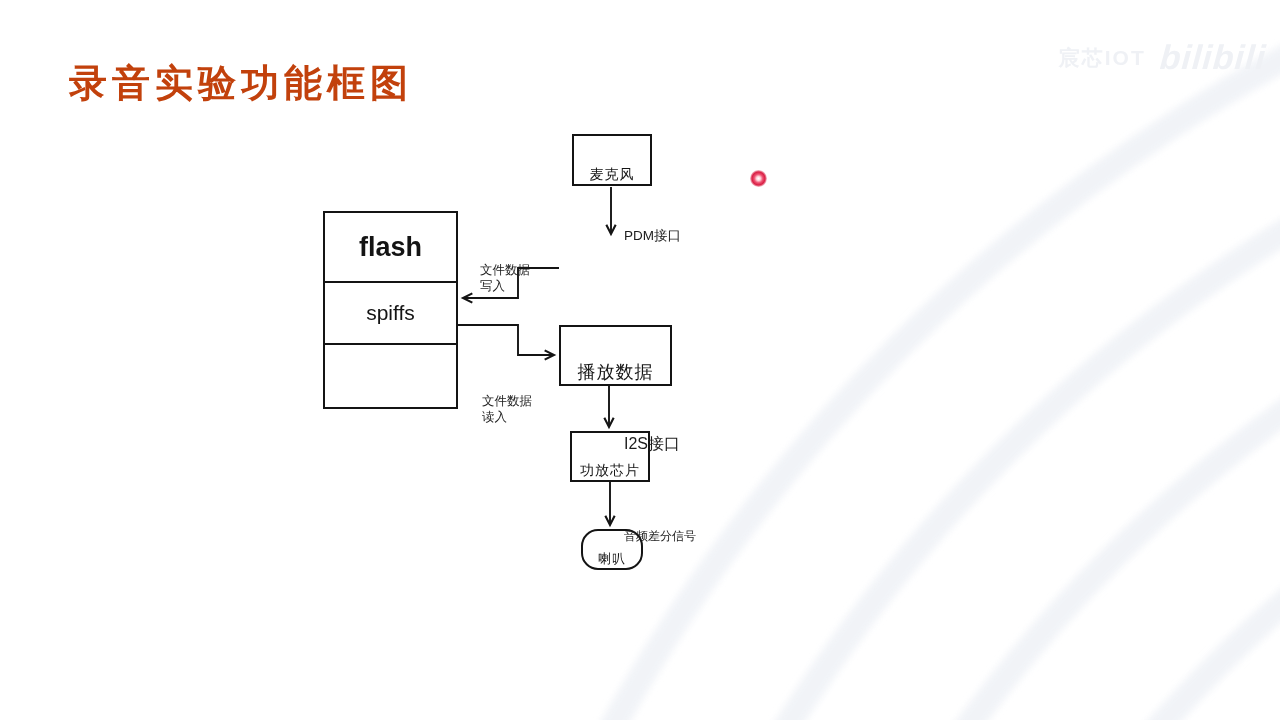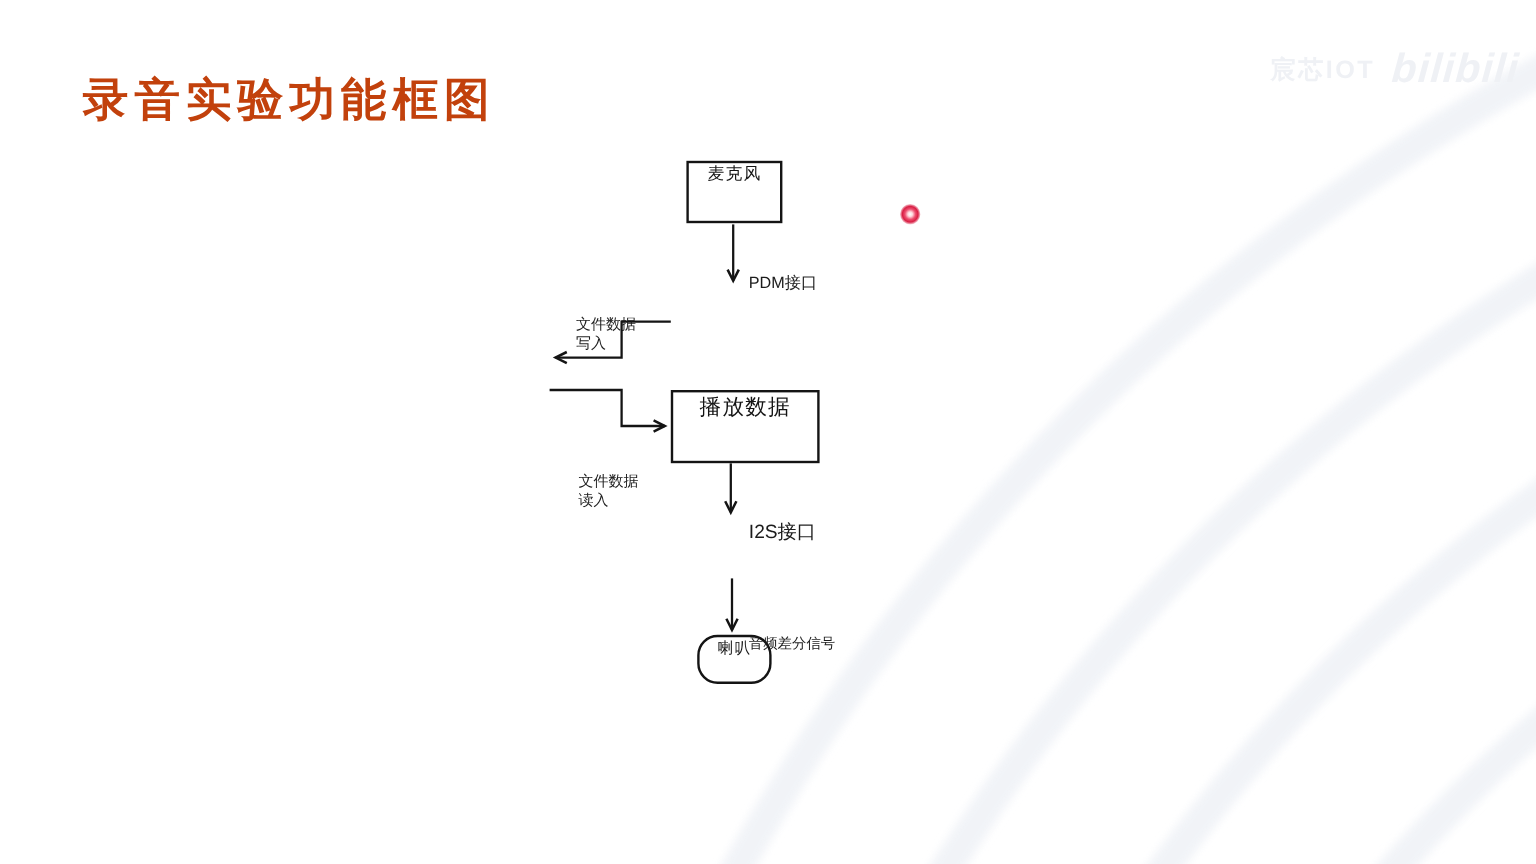--- a/index.html
+++ b/index.html
@@ -22,26 +22,26 @@
     position:absolute;right:14px;top:38px;display:flex;align-items:center;gap:14px;
     color:#eff1f5;user-select:none;
   }
   .wm-brand{font-size:21px;font-weight:700;letter-spacing:2px;}
   .wm-logo{font-size:34px;font-weight:800;font-style:italic;letter-spacing:1px;transform:skewX(-4deg);}
   
   .edges{position:absolute;left:0;top:0;width:1280px;height:720px;}
   
   .node{
     position:absolute;box-sizing:border-box;border:2px solid #141414;background:#ffffff;
-    display:flex;align-items:flex-start;justify-content:center;
+    display:flex;align-items:flex-end;justify-content:center;
     letter-spacing:1px;
   }
   .node-mic    {left:572px;top:134px;width:80px; height:52px;font-size:14px;}
   .node-read   {left:559px;top:237px;width:102px;height:61px;font-size:18px;}
-  .node-play   {left:559px;top:325px;width:124px;height:61px;font-size:18px;}
+  .node-play   {left:559px;top:325px;width:113px;height:61px;font-size:18px;}
   .node-amp    {left:570px;top:431px;width:80px; height:51px;font-size:14px;}
   .node-speaker{left:581px;top:529px;width:62px; height:41px;font-size:13px;border-radius:17px;}
   
   .flash-box{
     position:absolute;left:323px;top:211px;width:135px;height:198px;box-sizing:border-box;
     border:2px solid #141414;background:#ffffff;display:flex;flex-direction:column;
   }
   .flash-sec{box-sizing:border-box;display:flex;align-items:center;justify-content:center;}
   .flash-sec.sec-flash {height:70px;border-bottom:2px solid #141414;font-size:27px;font-weight:800;font-family:"Liberation Sans","DejaVu Sans",sans-serif;}
   .flash-sec.sec-spiffs{height:62px;border-bottom:2px solid #141414;font-size:21px;}
@@ -106,25 +106,33 @@
 
   <div class="node node-mic">
     <span>麦克风</span>
   </div>
 
 
   <div class="node node-play">
     <span>播放数据</span>
   </div>
 
+  <div class="node node-amp">
+    <span>功放芯片</span>
+  </div>
 
   <div class="node node-speaker">
     <span>喇叭</span>
   </div>
 
+  <div class="flash-box">
+    <div class="flash-sec sec-flash">flash</div>
+    <div class="flash-sec sec-spiffs">spiffs</div>
+    <div class="flash-sec sec-empty"></div>
+  </div>
 
   <div class="edge-label lbl-pdm">PDM接口</div>
   <div class="edge-label lbl-write">文件数据
 写入</div>
   <div class="edge-label lbl-read">文件数据
 读入</div>
   <div class="edge-label lbl-i2s">I2S接口</div>
   <div class="edge-label lbl-diff">音频差分信号</div>
 
   <div class="laser-dot"></div>

